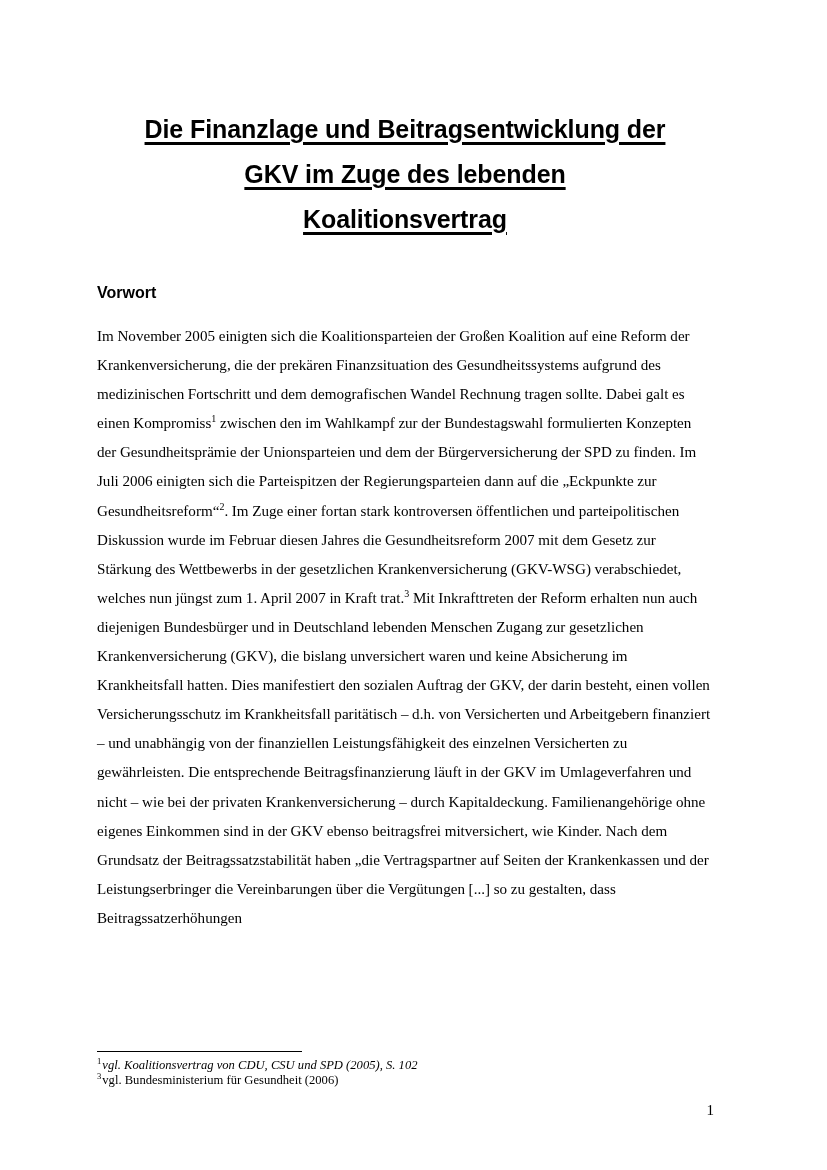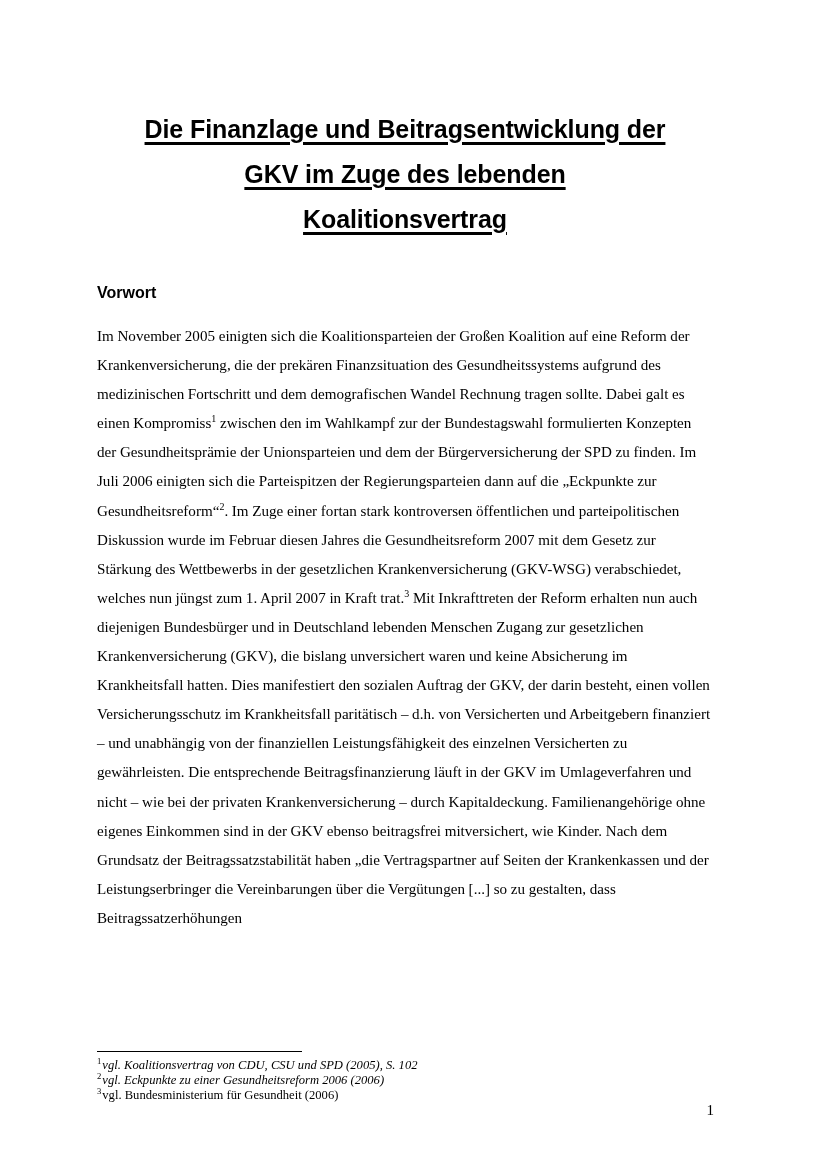--- a/index.html
+++ b/index.html
@@ -131,19 +131,18 @@
 
     <h2 class="section-heading">Vorwort</h2>
 
     <p class="body-text"><span>Im November 2005 einigten sich die Koalitionsparteien der Großen Koalition auf eine Reform der Krankenversicherung, die der prekären Finanzsituation des Gesundheitssystems aufgrund des medizinischen Fortschritt und dem demografischen Wandel Rechnung tragen sollte. Dabei galt es einen Kompromiss</span><sup>1</sup><span> zwischen den im Wahlkampf zur der Bundestagswahl formulierten Konzepten der Gesundheitsprämie der Unionsparteien und dem der Bürgerversicherung der SPD zu finden. Im Juli 2006 einigten sich die Parteispitzen der Regierungsparteien dann auf die „Eckpunkte zur Gesundheitsreform“</span><sup>2</sup><span>. Im Zuge einer fortan stark kontroversen öffentlichen und parteipolitischen Diskussion wurde im Februar diesen Jahres die Gesundheitsreform 2007 mit dem Gesetz zur Stärkung des Wettbewerbs in der gesetzlichen Krankenversicherung (GKV-WSG) verabschiedet, welches nun jüngst zum 1. April 2007 in Kraft trat.</span><sup>3</sup><span> Mit Inkrafttreten der Reform erhalten nun auch diejenigen Bundesbürger und in Deutschland lebenden Menschen Zugang zur gesetzlichen Krankenversicherung (GKV), die bislang unversichert waren und keine Absicherung im Krankheitsfall hatten. Dies manifestiert den sozialen Auftrag der GKV, der darin besteht, einen vollen Versicherungsschutz im Krankheitsfall paritätisch – d.h. von Versicherten und Arbeitgebern finanziert – und unabhängig von der finanziellen Leistungsfähigkeit des einzelnen Versicherten zu gewährleisten. Die entsprechende Beitragsfinanzierung läuft in der GKV im Umlageverfahren und nicht – wie bei der privaten Krankenversicherung – durch Kapitaldeckung. Familienangehörige ohne eigenes Einkommen sind in der GKV ebenso beitragsfrei mitversichert, wie Kinder. Nach dem Grundsatz der Beitragssatzstabilität haben „die Vertragspartner auf Seiten der Krankenkassen und der Leistungserbringer die Vereinbarungen über die Vergütungen [...] so zu gestalten, dass Beitragssatzerhöhungen</span></p>
 
   </div>
 
   <div class="footnote-area">
     <hr class="footnote-rule">
     <p class="footnote italic"><sup>1</sup><span>vgl. Koalitionsvertrag von CDU, CSU und SPD (2005), S. 102</span></p>
-    <p class="footnote italic"><sup>2</sup><span>vgl. Eckpunkte zu einer Gesundheitsreform 2006 (2006)</span></p>
     <p class="footnote"><sup>3</sup><span>vgl. Bundesministerium für Gesundheit (2006)</span></p>
   </div>
 
   <div class="page-number">1</div>
 
 </div>
 
 </body></html>

